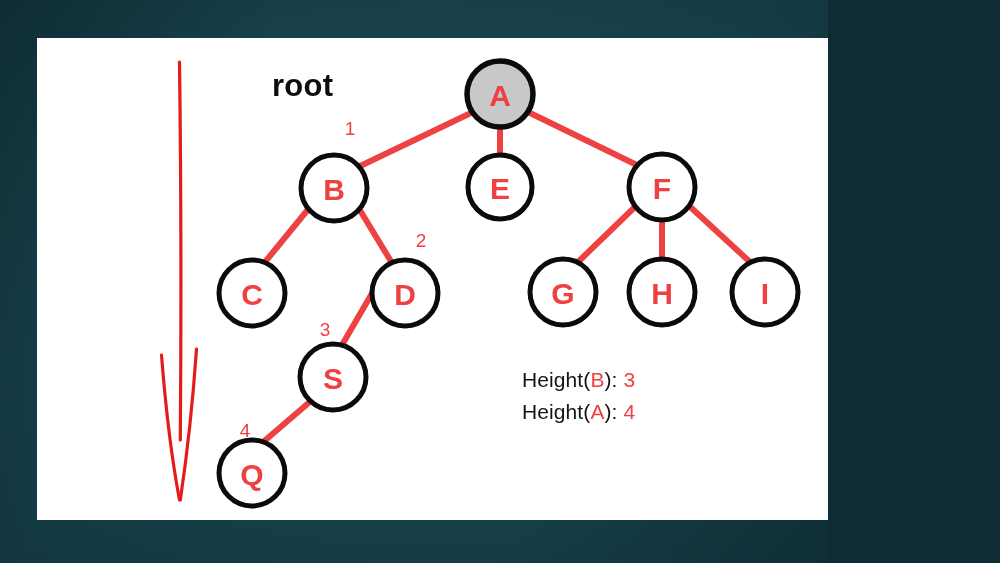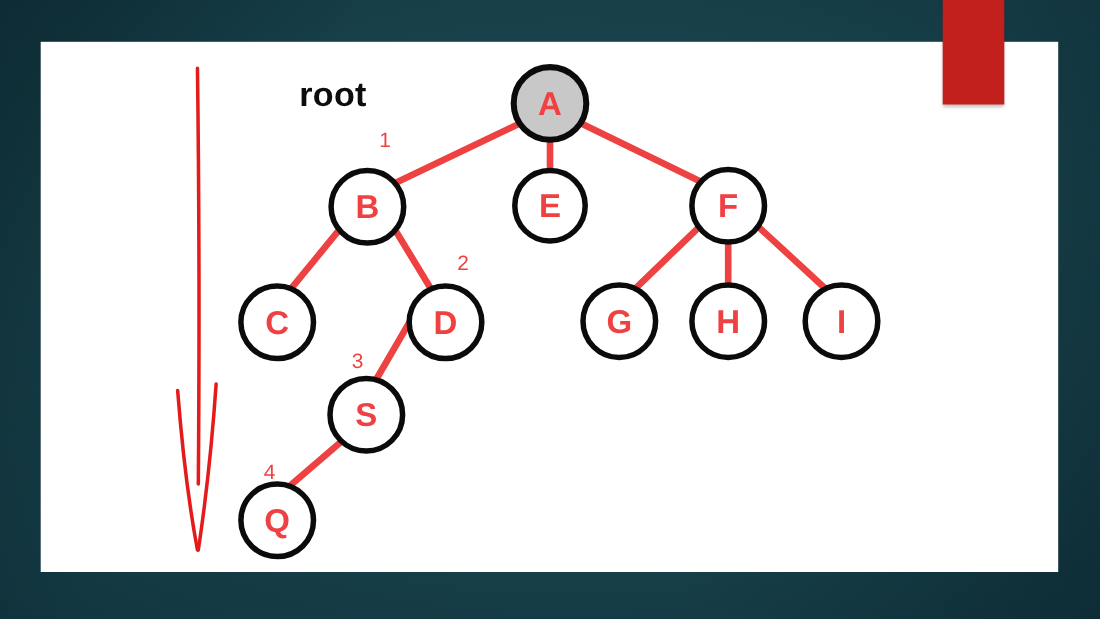--- a/index.html
+++ b/index.html
@@ -2,21 +2,21 @@
 <html><head>
 <meta charset="utf-8">
 <style>
   html, body {
     margin: 0;
     padding: 0;
     background: #0f2b33;
   }
   #slide {
     position: relative;
-    width: 1000px;
+    width: 828px;
     height: 563px;
     overflow: hidden;
     font-family: "Liberation Sans", sans-serif;
     background:
       radial-gradient(ellipse 900px 520px at 52% 46%, #1d4c58 0%, #174049 48%, #123640 78%, #0e2c35 100%);
   }
   #slide::after {
     content: "";
     position: absolute;
     inset: 0;
@@ -168,14 +168,22 @@
         <text x="245" y="430" class="edge-label">4</text>
       </g>
 
     <g fill="none" stroke="#e51a1a" stroke-linecap="round" stroke-linejoin="round">
       <path d="M 179.5 62 C 180.8 160, 181.4 300, 180.3 440" stroke-width="3.2"></path>
       <path d="M 161.5 355 C 165 400, 172 460, 179.5 500" stroke-width="3.2"></path>
       <path d="M 196.5 349 C 193 400, 186 462, 180.3 500" stroke-width="3.2"></path>
     </g>
   </svg>
 
+  <div class="height-box">
+    <div class="height-line">
+      <span>Height(</span><span class="accent">B</span><span>): </span><span class="value">3</span>
+    </div>
+    <div class="height-line">
+      <span>Height(</span><span class="accent">A</span><span>): </span><span class="value">4</span>
+    </div>
+  </div>
 
 </div>
 
 </body></html>

